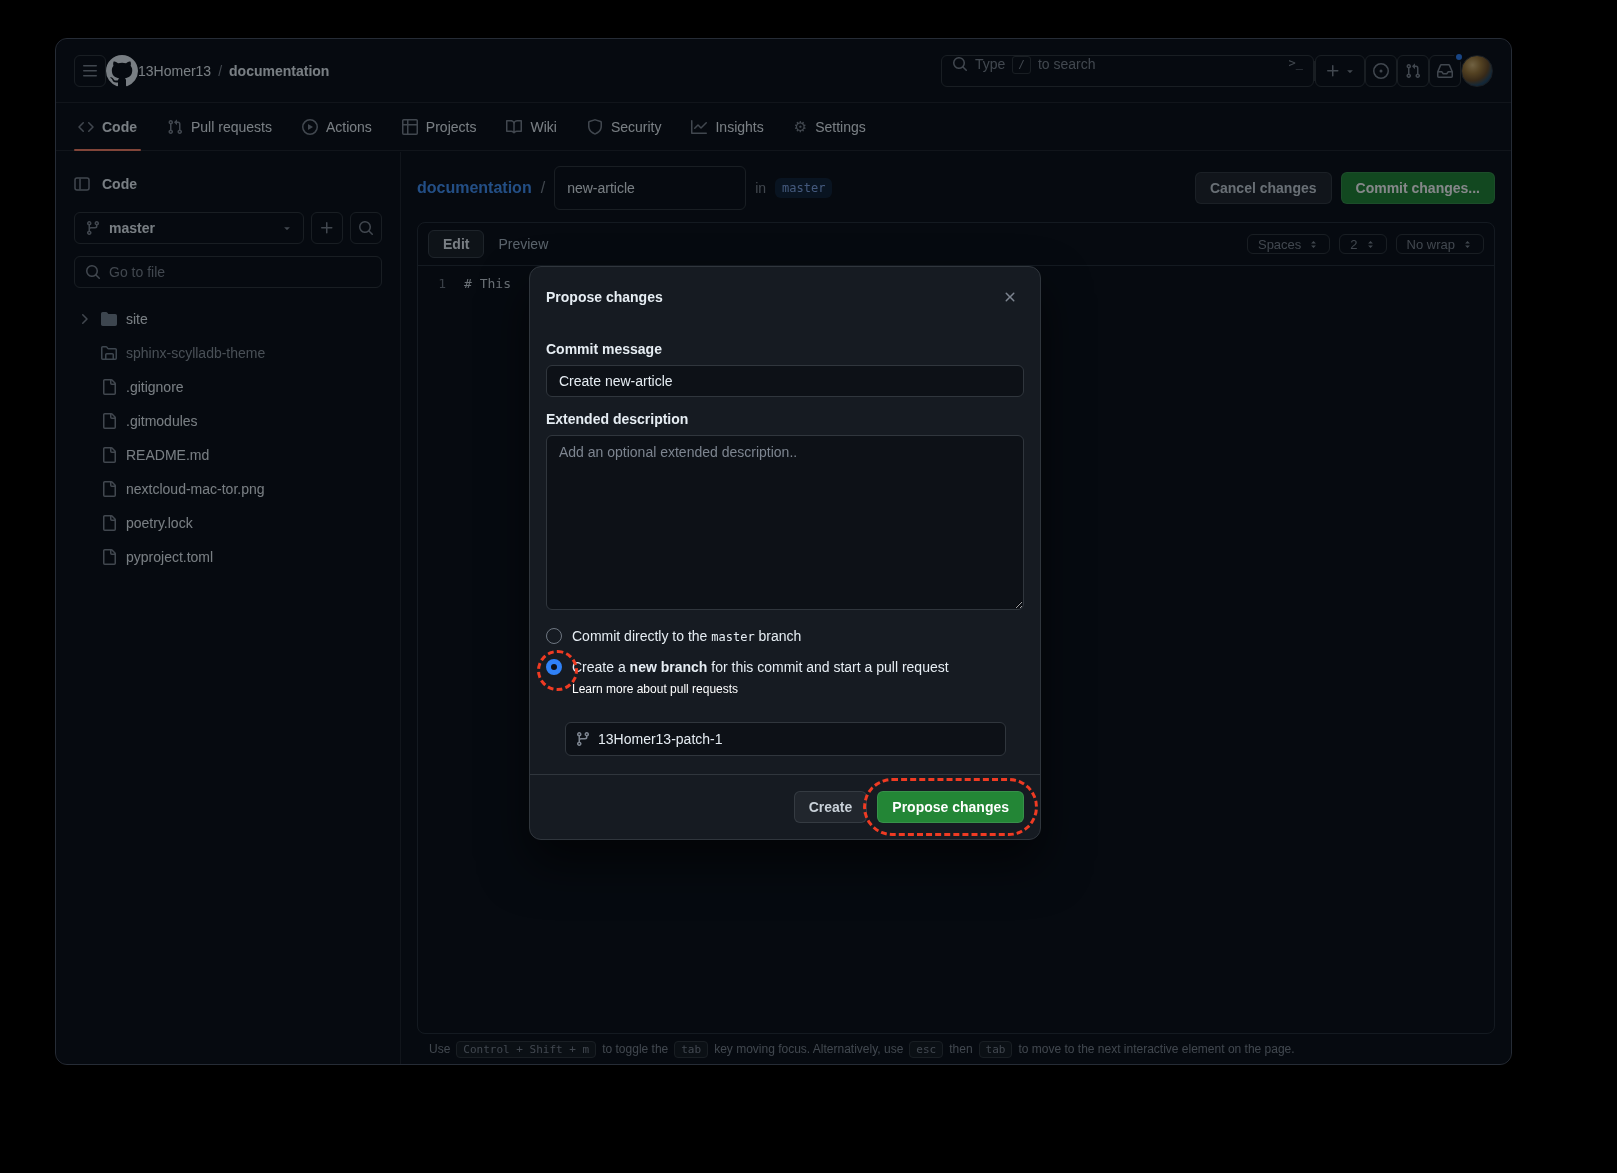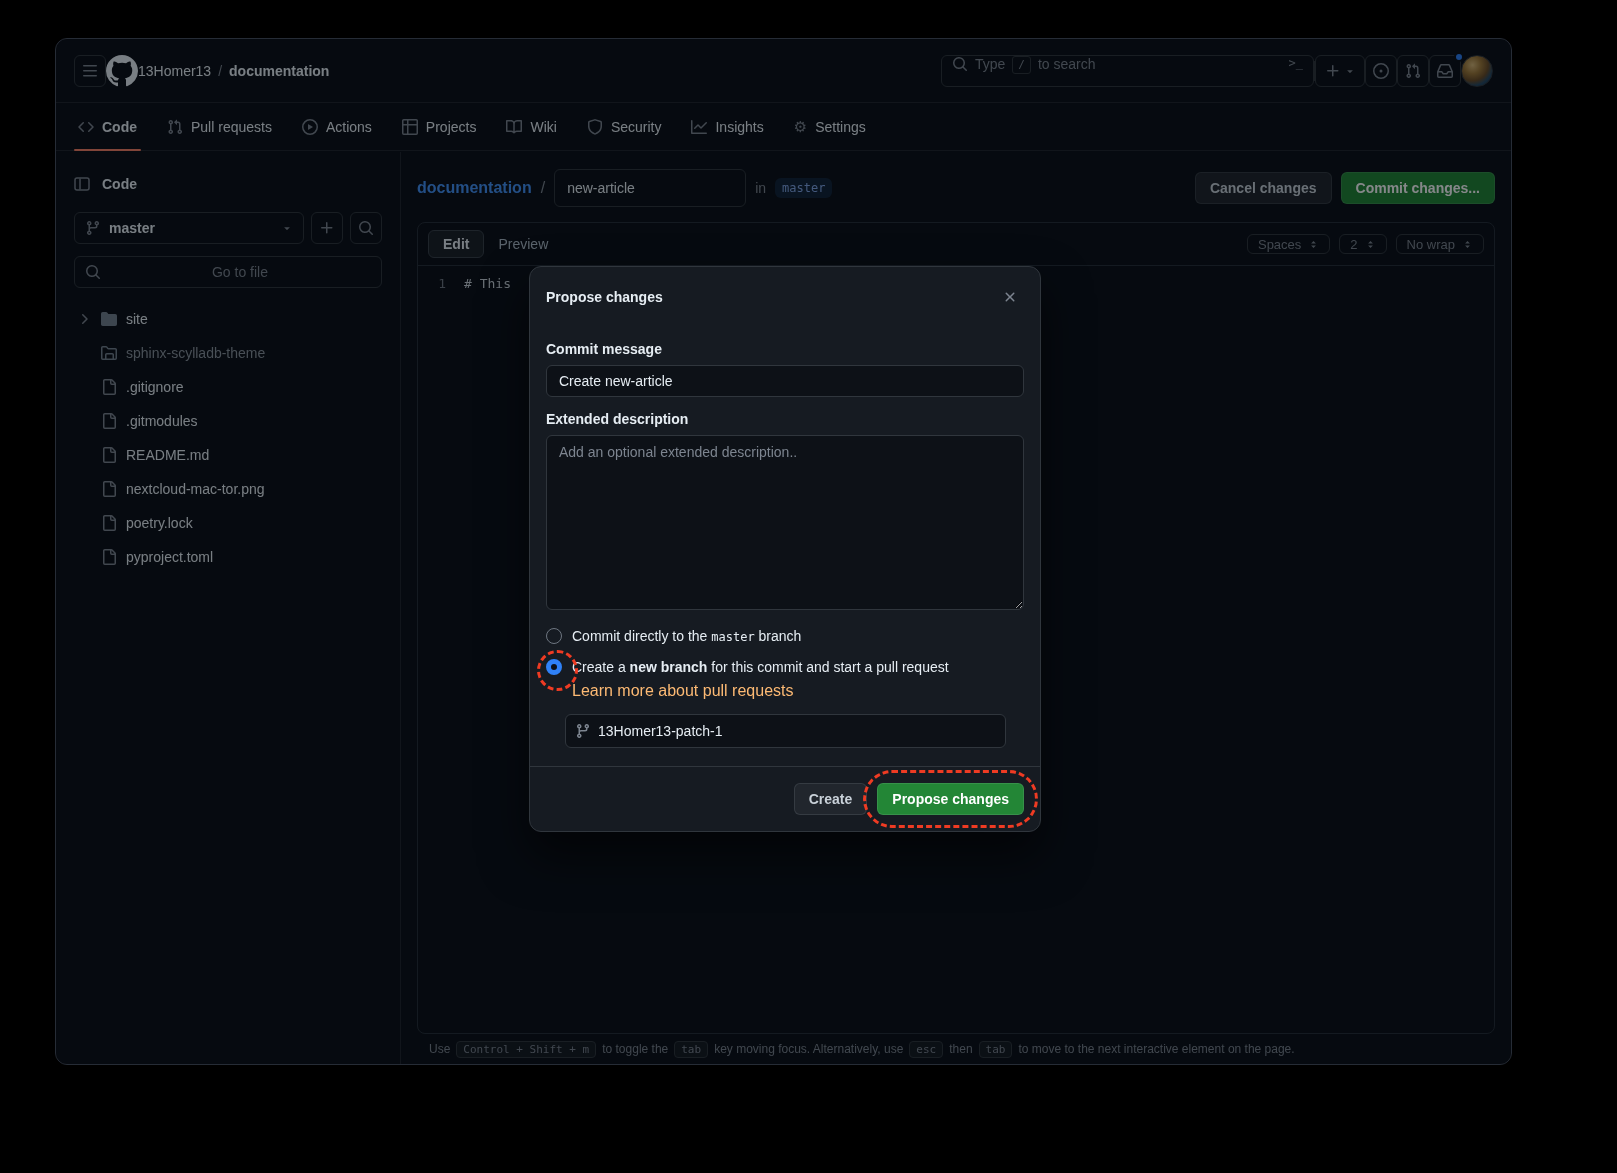--- a/index.html
+++ b/index.html
@@ -53,35 +53,35 @@
   
   .side-head { display:flex; align-items:center; gap:12px; height:32px; margin-bottom:12px; color:#7d8590; }
   .side-head .title { font-weight:600; color:#e6edf3; font-size:14px; }
   .branch-row { display:flex; gap:7px; margin-bottom:12px; }
   .branch-select { flex:1; height:32px; border:1px solid #30363d; border-radius:6px; background:transparent;
     display:flex; align-items:center; gap:8px; padding:0 10px; color:#e6edf3; font-weight:600; cursor:pointer; }
   .branch-select svg { color:#7d8590; }
   .branch-select .caret { margin-left:auto; }
   .goto { height:32px; border:1px solid #30363d; border-radius:6px; display:flex; align-items:center; gap:8px;
     padding:0 10px; color:#7d8590; margin-bottom:14px; }
-  .goto input { background:transparent; border:none; outline:none; color:#e6edf3; font:inherit; width:100%;text-align:center; }
+  .goto input { background:transparent; border:none; outline:none; color:#e6edf3; font:inherit; width:100%; }
   .goto input::placeholder { color:#7d8590; }
   .tree-row { display:flex; align-items:center; gap:9px; height:34px; border-radius:6px; cursor:pointer; padding:0 2px; }
   .tree-ind { width:16px; flex:none; }
   .chev { color:#7d8590; }
   .folder-ic { color:#768390; }
   .file-ic { color:#7d8590; }
   .tree-label { white-space:nowrap; overflow:hidden; text-overflow:ellipsis; }
   .tree-label.submodule { color:#8b949e; }
 
   
   .filebar { display:flex; align-items:center; gap:9px; height:40px; margin-bottom:14px; }
   .repolink { color:#4493f8; font-weight:600; font-size:16px; cursor:pointer; }
   .filebar .sep { color:#7d8590; font-size:16px; }
-  .fname-input { width:192px; height:38px; background:#0d1117; border:1px solid #30363d; border-radius:6px;
+  .fname-input { width:192px; height:44px; background:#0d1117; border:1px solid #30363d; border-radius:6px;
     color:#e6edf3; font:inherit; padding:0 12px; outline:none; }
   .inword { color:#7d8590; }
   .branch-badge { font-family:"DejaVu Sans Mono","Liberation Mono",monospace; font-size:12px; color:#83a8e8;
     background:rgba(56,139,253,0.15); border-radius:6px; padding:3px 7px; }
   .filebar-actions { margin-left:auto; display:flex; gap:9px; }
   .btn { height:32px; padding:0 14px; border-radius:6px; font-size:14px; font-weight:600;
     display:inline-flex; align-items:center; justify-content:center; cursor:pointer; border:1px solid rgba(240,246,252,0.1); }
   .btn-secondary { background:#21262d; color:#c9d1d9; }
   .btn-primary { background:#238636; color:#ffffff; }
 
@@ -120,21 +120,21 @@
   .text-input { width:100%; height:32px; background:#0d1117; border:1px solid #30363d; border-radius:6px;
     color:#e6edf3; font:inherit; padding:0 12px; outline:none; }
   .textarea { width:100%; height:175px; background:#0d1117; border:1px solid #30363d; border-radius:6px;
     color:#e6edf3; font:inherit; padding:8px 12px; outline:none; resize:vertical; }
   .text-input::placeholder, .textarea::placeholder { color:#7d8590; }
   .radio-row { display:flex; align-items:center; gap:10px; margin-top:15px; }
   .radio { width:16px; height:16px; border-radius:50%; border:1px solid #6e7681; background:transparent;
     flex:none; cursor:pointer; position:relative; }
   .radio.checked { border:5px solid #2f81f7; background:#0d1117; }
   .radio-label code { font-family:"DejaVu Sans Mono","Liberation Mono",monospace; font-size:12px; }
-  .learn-link { display:inline-block; margin:7px 0 4px 26px; color:#fdba74; font-size:16px; cursor:pointer; }
+  .learn-link { display:inline-block; margin:7px 0 16px 26px; color:#ffffff; font-size:12px; cursor:pointer; }
   .branch-input-wrap { position:relative; margin:10px 0 0 19px; width:441px; }
   .branch-input-wrap svg { position:absolute; left:10px; top:9px; color:#7d8590; }
   .branch-input { width:100%; height:34px; background:#0d1117; border:1px solid #30363d; border-radius:6px;
     color:#e6edf3; font:inherit; padding:0 12px 0 32px; outline:none; }
   .modal-foot { margin-top:18px; border-top:1px solid #30363d; padding:16px; display:flex;
     justify-content:flex-end; gap:10px; }
 
   
   .anno { position:absolute; border:3px dashed #ef3b23; pointer-events:none; }
   .anno-radio { left:-14px; top:-14px; width:41px; height:41px; border-radius:50%; }

